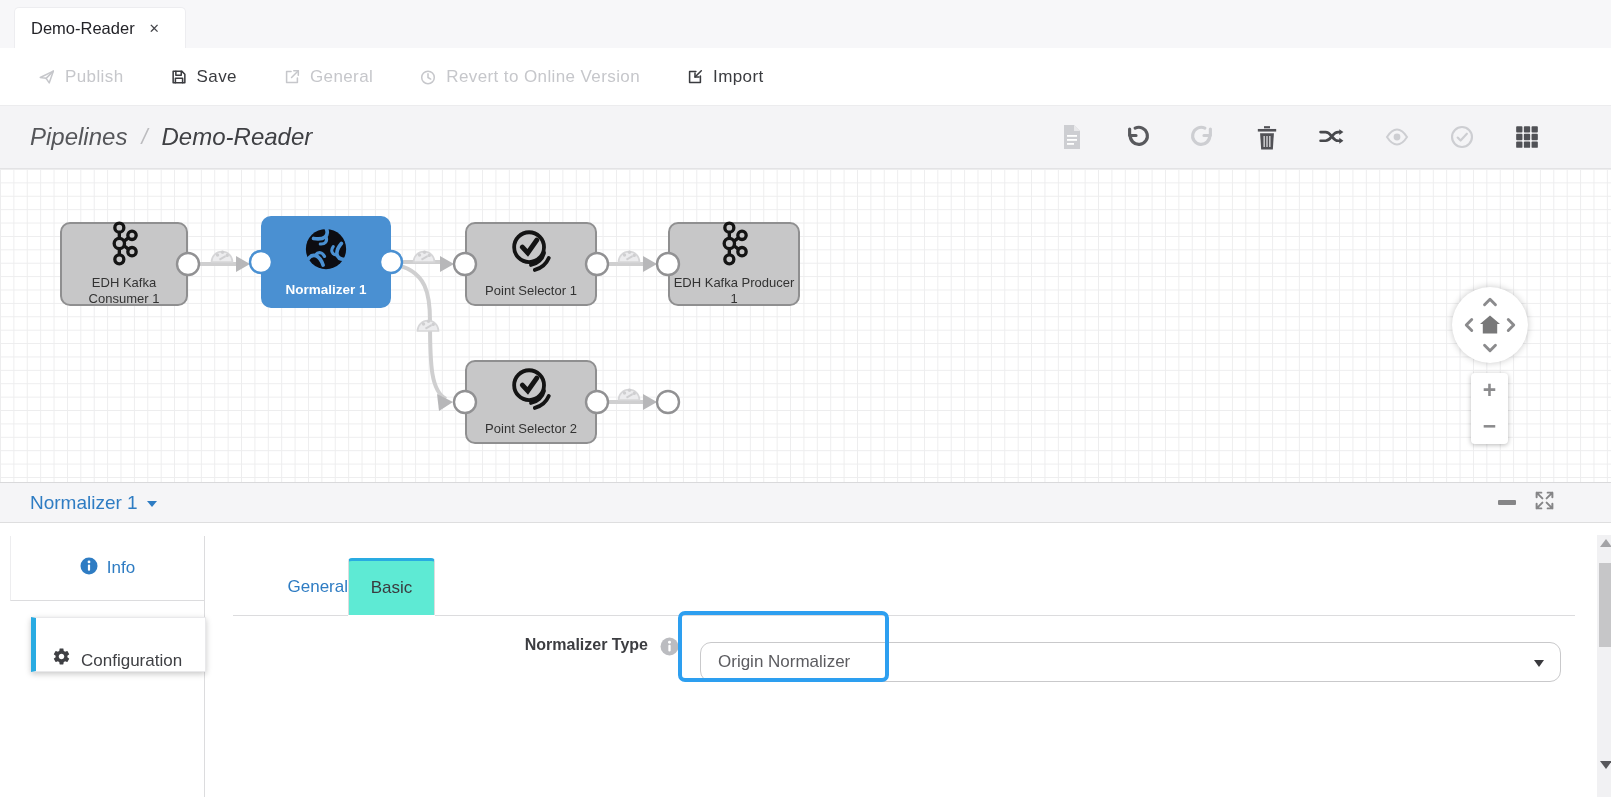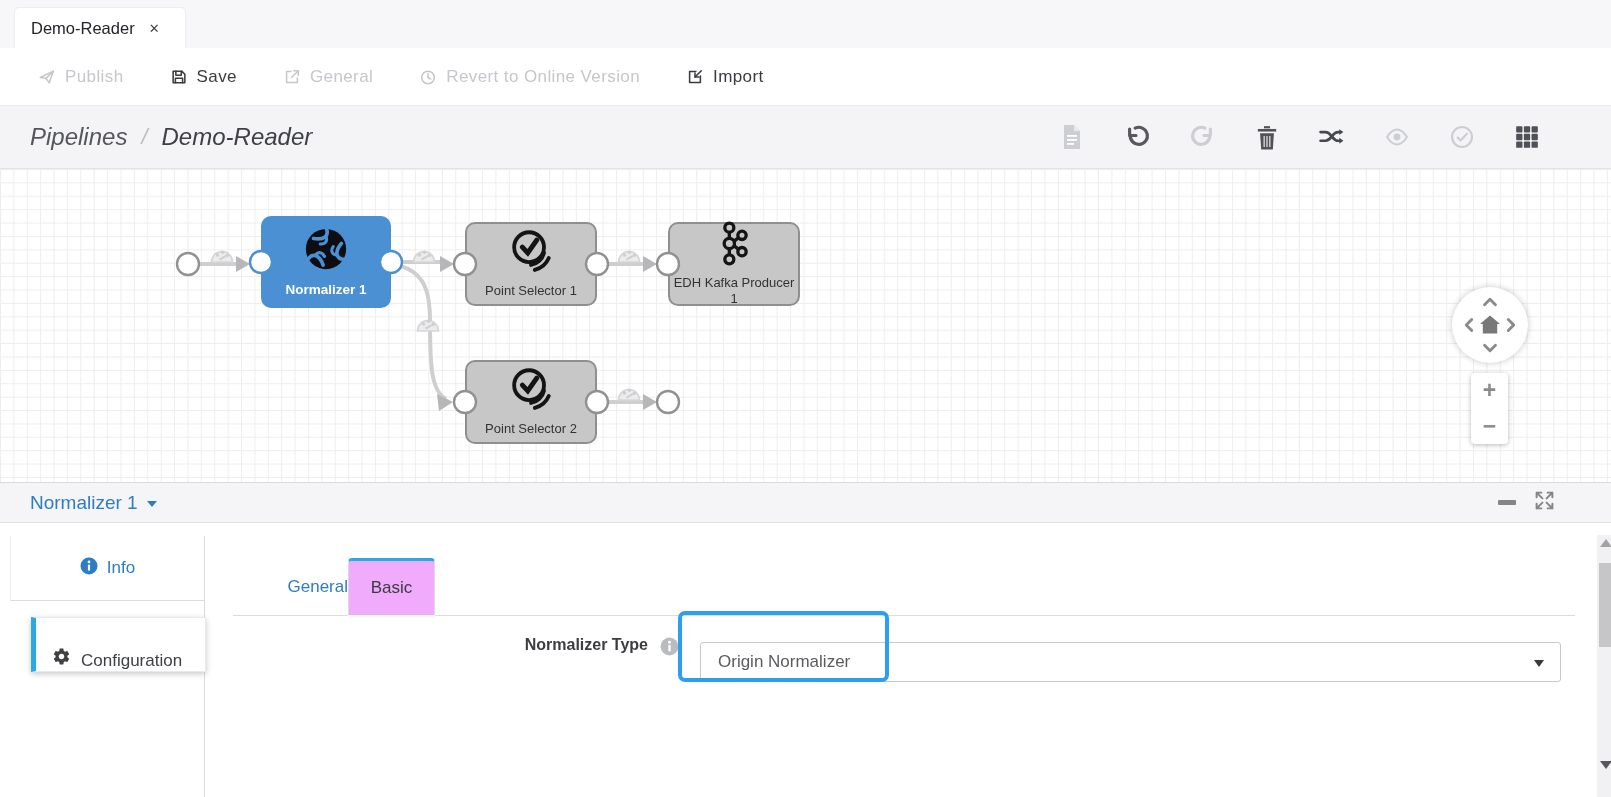--- a/index.html
+++ b/index.html
@@ -81,34 +81,34 @@
                gap: 9px; color: #2e7cc3; font-size: 17px; cursor: pointer; }
   .side-config { position: absolute; left: 23px; width: 175px; top: 81px; height: 55px; background: #fff;
                  border: 1px solid #e9e9eb; border-left: 5px solid #29abe2;
                  box-shadow: 0 2px 6px rgba(0,0,0,0.22);
                  display: flex; align-items: flex-end; gap: 10px; padding-left: 16px;
                  color: #3f4044; font-size: 17px; cursor: pointer; }
 
   .tab-general { position: absolute; left: 225px; top: 35px; width: 115px; height: 57px;
                  display: flex; align-items: center; justify-content: flex-end;
                  color: #2e7cc3; font-size: 17px; cursor: pointer; }
-  .tab-basic { position: absolute; left: 340px; top: 35px; width: 87px; height: 57px; background: #f0abfc;
+  .tab-basic { position: absolute; left: 340px; top: 35px; width: 87px; height: 57px; background: #5eead4;
                border: 1px solid #dcdcde; border-bottom: none; border-top: 3px solid #29abe2;
                border-radius: 4px 4px 0 0; display: flex; align-items: center; justify-content: center;
                color: #3a3b3f; font-size: 17px; cursor: pointer; }
   .tab-line-a { position: absolute; left: 225px; top: 92px; width: 115px; height: 1px; background: #dcdcde; }
   .tab-line-b { position: absolute; left: 427px; top: 92px; width: 1140px; height: 1px; background: #dcdcde; }
 
   .form-label { position: absolute; left: 340px; top: 113px; width: 300px; text-align: right;
                 font-size: 16px; font-weight: bold; color: #3c3d41; }
   .info-badge { position: absolute; left: 652px; top: 114px; width: 19px; height: 19px; }
   .hl-box { position: absolute; left: 670px; top: 88px; width: 211px; height: 71px;
             border: 4px solid #2d9ff0; border-radius: 7px; pointer-events: none; }
   .type-select { position: absolute; left: 692px; top: 119px; width: 861px; height: 40px; background: #fff;
-                 border: 1px solid #c9c9cb; border-radius: 3px; display: flex; align-items: center;
+                 border: 1px solid #c9c9cb; border-radius: 11px; display: flex; align-items: center;
                  padding: 0 17px; font-size: 17px; color: #5c5c60; cursor: pointer; }
   .select-caret { position: absolute; right: 16px; top: 17px; width: 0; height: 0;
                   border-left: 5.5px solid transparent; border-right: 5.5px solid transparent;
                   border-top: 7px solid #3a3a3e; }
 
   
   .vscroll { position: absolute; right: 4px; top: 12px; width: 18px; height: 262px; background: #f1f1f3; }
   .vs-up   { position: absolute; top: 4px; left: 3px; width: 0; height: 0;
              border-left: 6px solid transparent; border-right: 6px solid transparent;
              border-bottom: 8px solid #a3a3a6; cursor: pointer; }
@@ -247,20 +247,31 @@
             <rect x="2" y="16.2" width="5.8" height="5.8" rx="0.8"></rect>
             <rect x="9.1" y="16.2" width="5.8" height="5.8" rx="0.8"></rect>
             <rect x="16.2" y="16.2" width="5.8" height="5.8" rx="0.8"></rect>
           </svg>
         </span>
     </div>
   </div>
 
   <div class="canvas">
 
+    <div class="node" style="left:60px; top:53px; width:128px; height:84px;">
+      <span><svg width="34" height="45" viewBox="0 0 20 27" fill="none" stroke="#141414" stroke-width="2">
+            <circle cx="7.2" cy="4" r="2.7"></circle>
+            <circle cx="7.2" cy="13.5" r="3.1"></circle>
+            <circle cx="7.2" cy="23" r="2.7"></circle>
+            <circle cx="14.8" cy="8.6" r="2.5"></circle>
+            <circle cx="14.8" cy="18.4" r="2.5"></circle>
+            <path d="M7.2 6.7 v3.7 M7.2 16.6 v3.7 M9.9 12.2 l2.7 -2.1 M9.9 14.8 l2.7 2.1"></path>
+          </svg></span>
+      <span class="nlabel lbl-narrow">EDH Kafka Consumer 1</span>
+    </div>
 
     <div class="node sel" style="left:261px; top:47px; width:130px; height:92px;">
       <span><svg width="46" height="46" viewBox="0 0 24 24">
             <circle cx="12" cy="12" r="10.5" fill="#0d0d12"></circle>
             <g fill="none" stroke="#4a90d2" stroke-width="1.9" stroke-linecap="round">
               <path d="M12 1 C14 5 11 7.5 5.5 6.5"></path>
               <path d="M12 1 C14 5 11 7.5 5.5 6.5" transform="rotate(120 12 12)"></path>
               <path d="M12 1 C14 5 11 7.5 5.5 6.5" transform="rotate(240 12 12)"></path>
               <path d="M12 5.5 C13 8 11.5 9.6 9 9.4" stroke-width="1.6"></path>
               <path d="M12 5.5 C13 8 11.5 9.6 9 9.4" stroke-width="1.6" transform="rotate(120 12 12)"></path>

